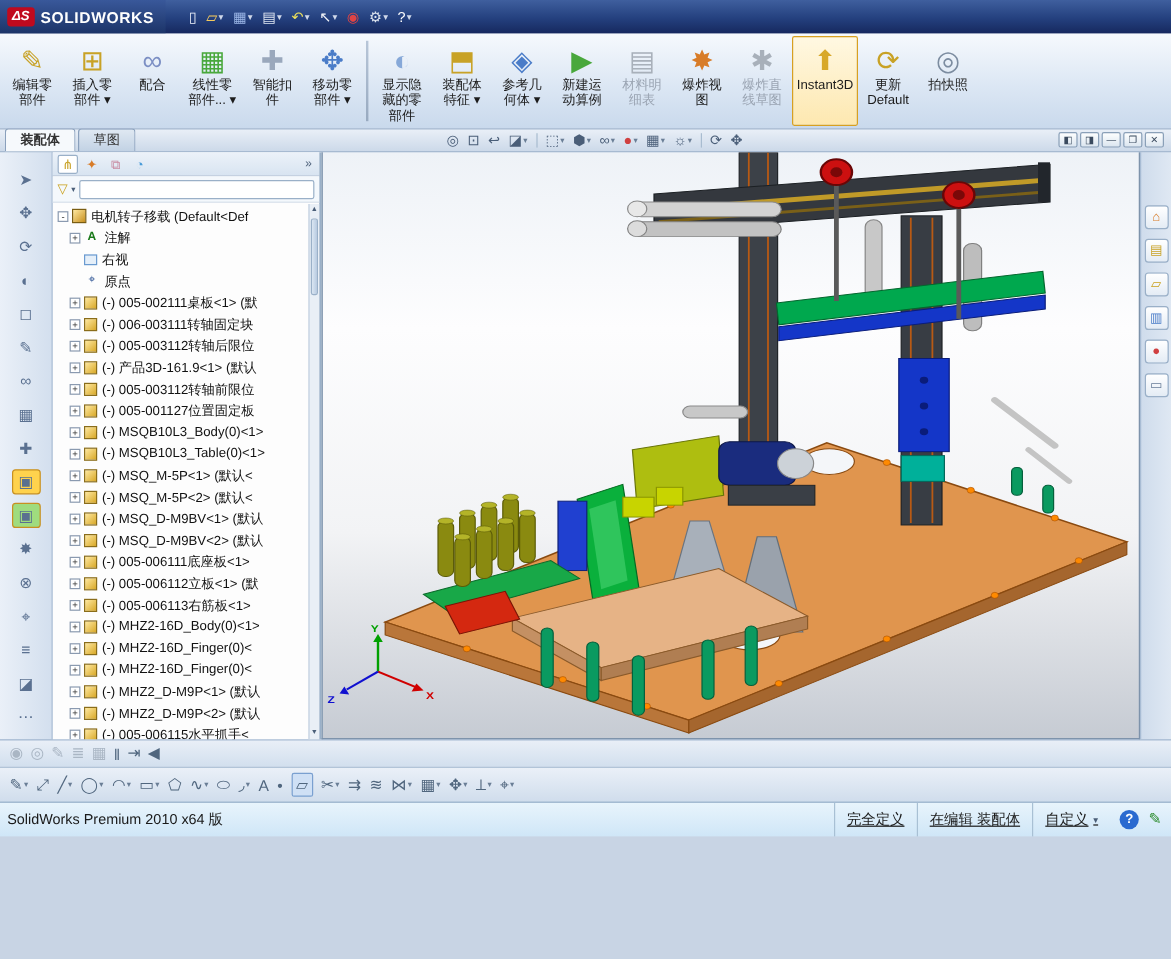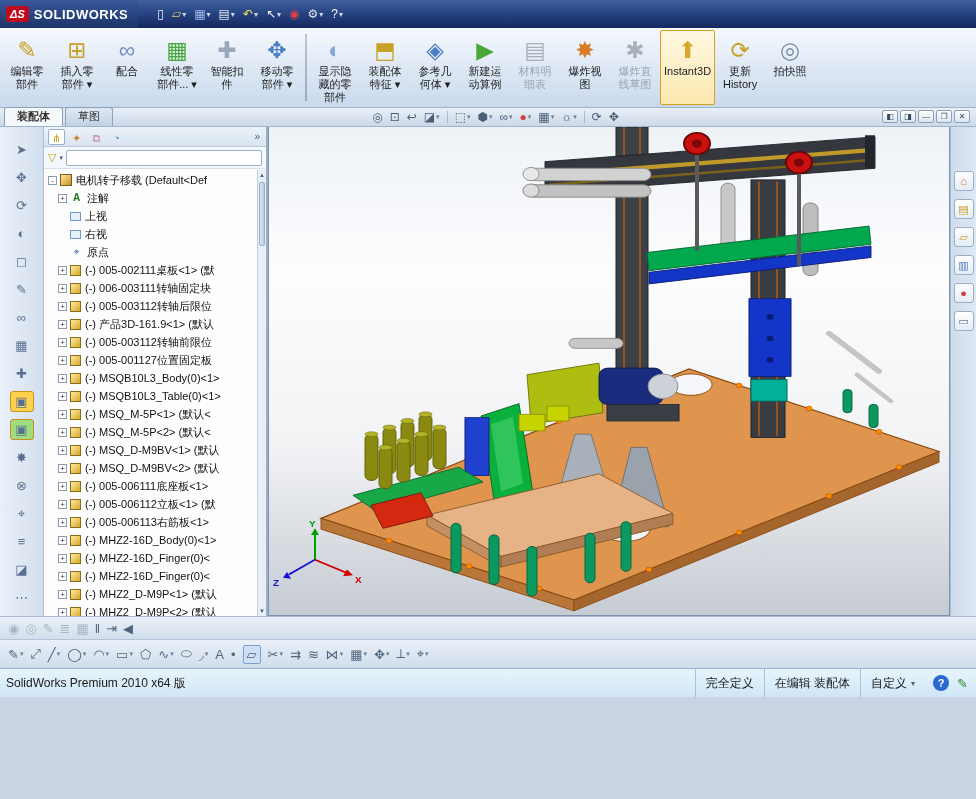--- a/index.html
+++ b/index.html
@@ -237,21 +237,21 @@
       <div class="rbtn active">
         <div class="ricon" style="color: rgb(216, 168, 40);">⬆</div>
         <div class="rlabel">
           <div class="rline">Instant3D</div>
         </div>
       </div>
       <div class="rbtn">
         <div class="ricon" style="color: rgb(200, 162, 38);">⟳</div>
         <div class="rlabel">
           <div class="rline">更新</div>
-          <div class="rline">History</div>
+          <div class="rline">Default</div>
         </div>
       </div>
       <div class="rbtn">
         <div class="ricon" style="color: rgb(124, 140, 160);">◎</div>
         <div class="rlabel">
           <div class="rline">拍快照</div>
         </div>
       </div>
     </div>
 
@@ -354,25 +354,20 @@
       <div class="fm-tree" id="fm-tree">
           <div class="trow">
             <span class="texp">-</span>
             <span class="tico ico-asm"></span>
             <span class="tlabel">电机转子移载 (Default&lt;Def</span>
           </div>
           <div class="trow child">
             <span class="texp">+</span>
             <span class="tico ico-ann">A</span>
             <span class="tlabel">注解</span>
-          </div>
-          <div class="trow child">
-            <span class="texp hid"></span>
-            <span class="tico ico-plane"></span>
-            <span class="tlabel">上视</span>
           </div>
           <div class="trow child">
             <span class="texp hid"></span>
             <span class="tico ico-plane"></span>
             <span class="tlabel">右视</span>
           </div>
           <div class="trow child">
             <span class="texp hid"></span>
             <span class="tico ico-origin">⌖</span>
             <span class="tlabel">原点</span>
@@ -737,21 +732,21 @@
         <span class="bcaret">▾</span>
       </div>
       <div class="bbtn">
         <span>⌖</span>
         <span class="bcaret">▾</span>
       </div>
     </div>
 
   <div class="statusbar">
     <span class="status-left">SolidWorks Premium 2010 x64 版</span>
-    <span id="status-segs" style="display:flex;height:100%;">
+    <span id="status-segs" style="display:flex;height:100%;text-decoration:underline;">
         <span class="status-seg">
           <span>完全定义</span>
         </span>
         <span class="status-seg">
           <span>在编辑 装配体</span>
         </span>
         <span class="status-seg">
           <span>自定义</span>
           <span class="status-caret">▾</span>
         </span>

